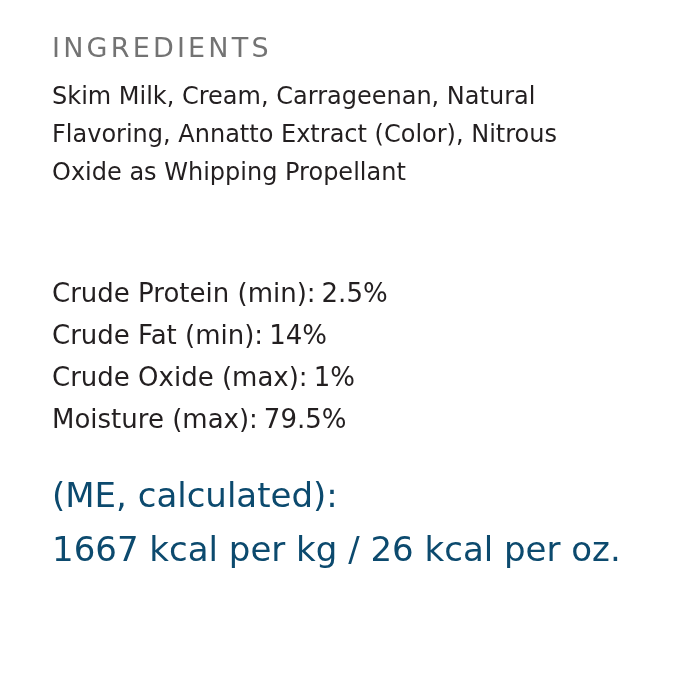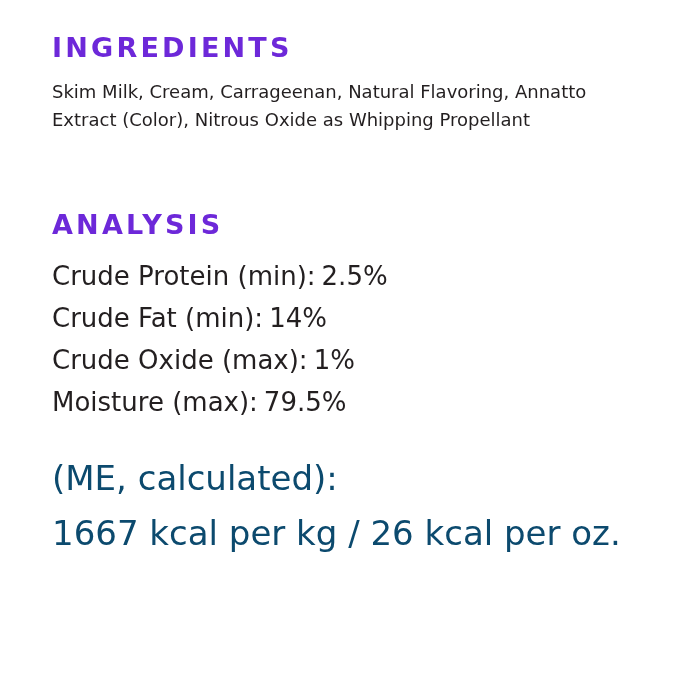--- a/index.html
+++ b/index.html
@@ -17,30 +17,30 @@
   .page {
     box-sizing: border-box;
     width: 700px;
     height: 700px;
     padding: 28px 40px 0 52px;
   }
   .section {
     margin-bottom: 0;
   }
   .section-heading {
-    color: #6d28d9;
-    font-weight: bold;
+    color: #737373;
+    font-weight: normal;
     font-size: 27px;
     letter-spacing: 3.2px;
     line-height: 1.48;
     margin: 0 0 10px 0;
     text-transform: uppercase;
   }
   .body-text {
-    font-size: 18px;
+    font-size: 24px;
     line-height: 1.58;
     color: #231f20;
     margin: 0;
     max-width: 560px;
   }
   .analysis-list {
     list-style: none;
     margin: 0;
     padding: 0;
   }
@@ -69,21 +69,20 @@
   <div class="section">
     <h2 class="section-heading">INGREDIENTS</h2>
     <p class="body-text">Skim Milk, Cream, Carrageenan, Natural Flavoring, Annatto Extract (Color), Nitrous Oxide as Whipping Propellant</p>
   </div>
 
   <div class="gap-1"></div>
 
   <div class="section">
     <h2 class="section-heading">
       <br>
-      <span>ANALYSIS</span>
     </h2>
     <ul class="analysis-list">
       <li>
         <span>Crude Protein (min):</span><span class="analysis-value">2.5%</span>
       </li>
       <li>
         <span>Crude Fat (min):</span><span class="analysis-value">14%</span>
       </li>
       <li>
         <span>Crude Oxide (max):</span><span class="analysis-value">1%</span>

